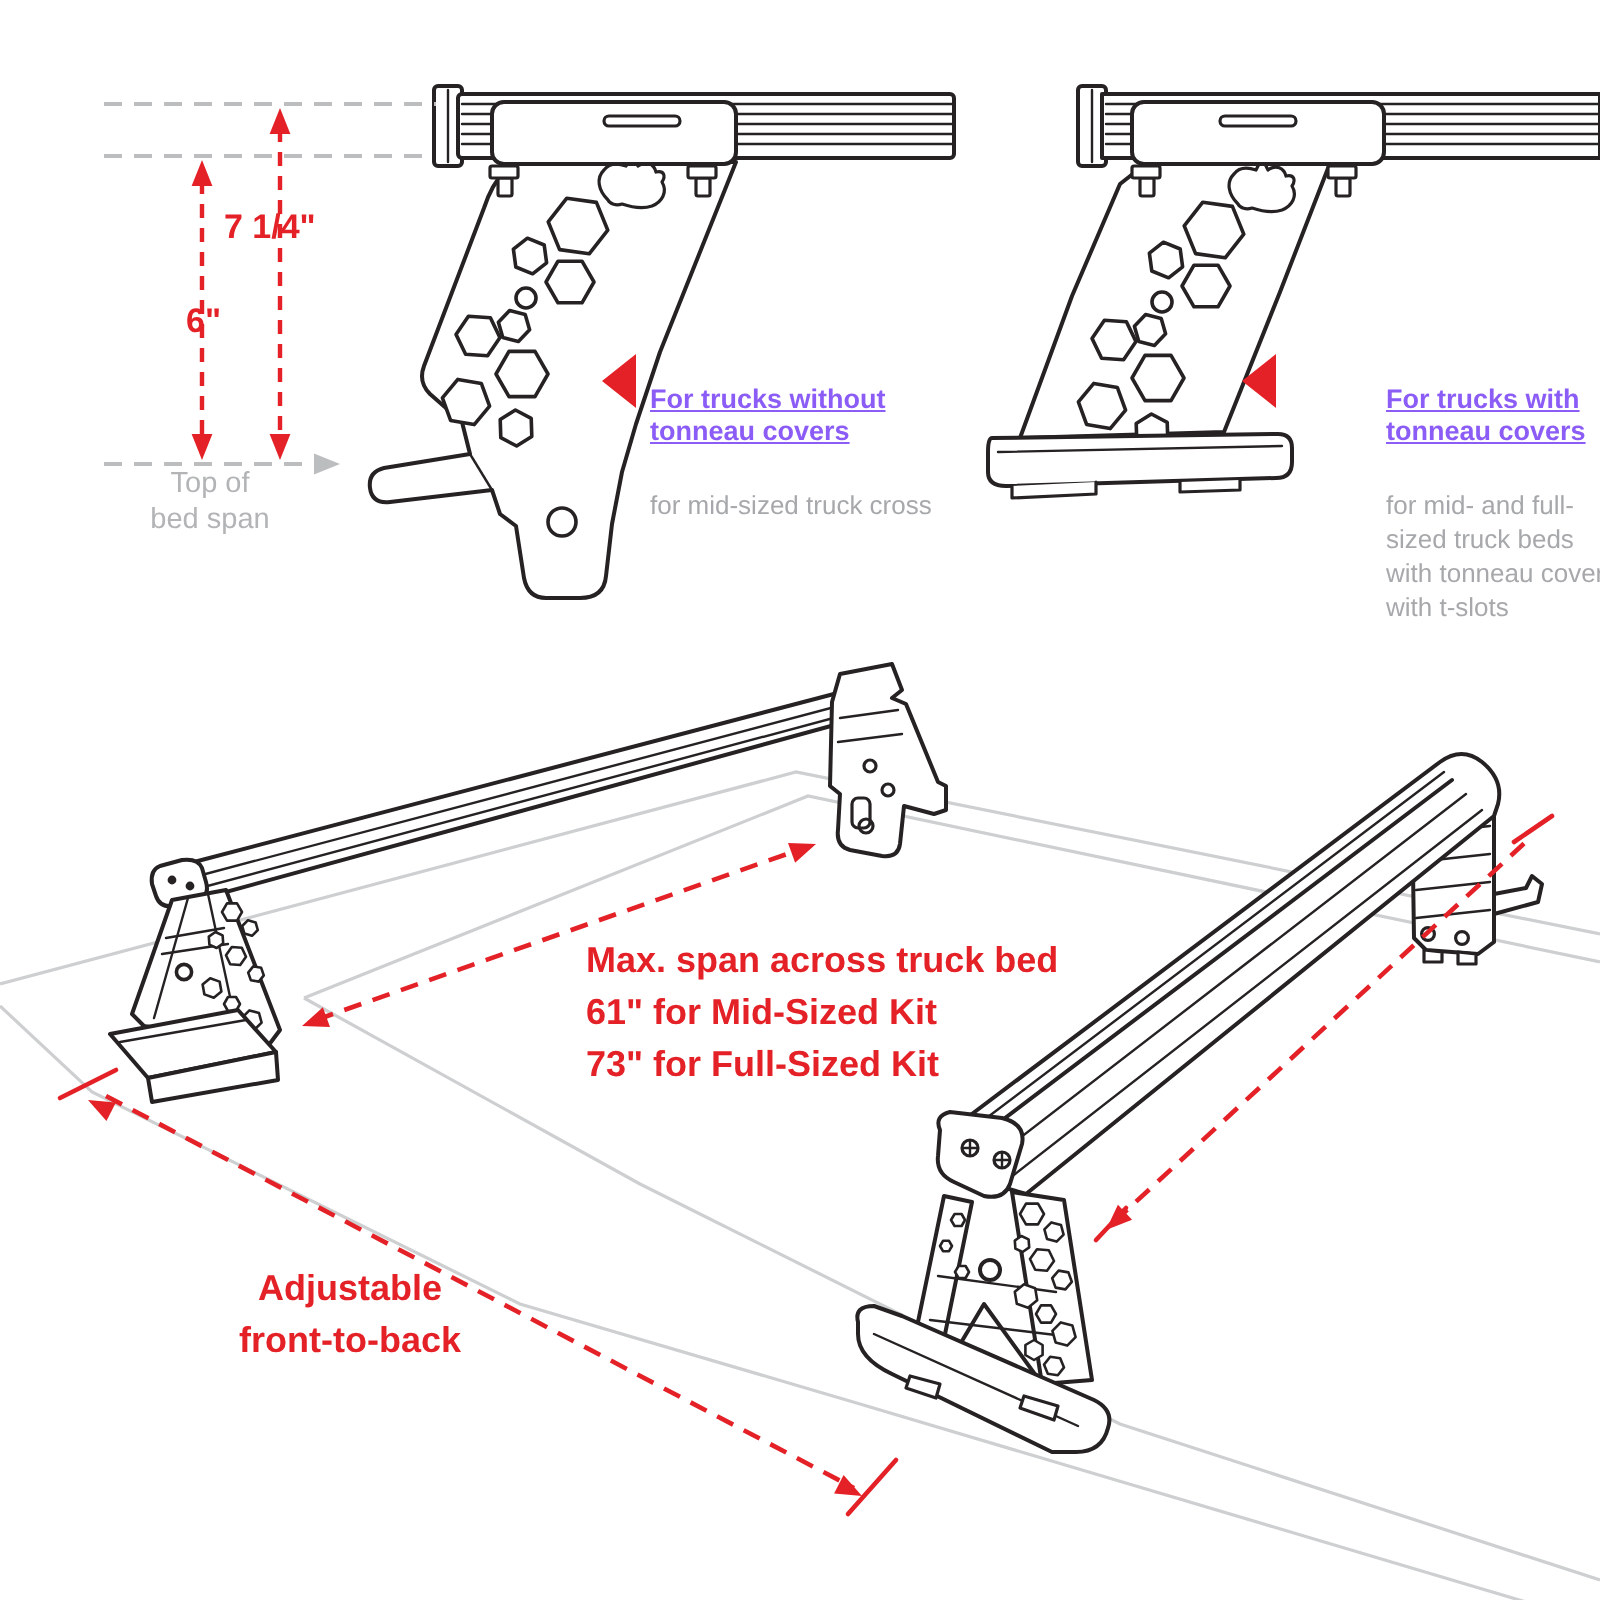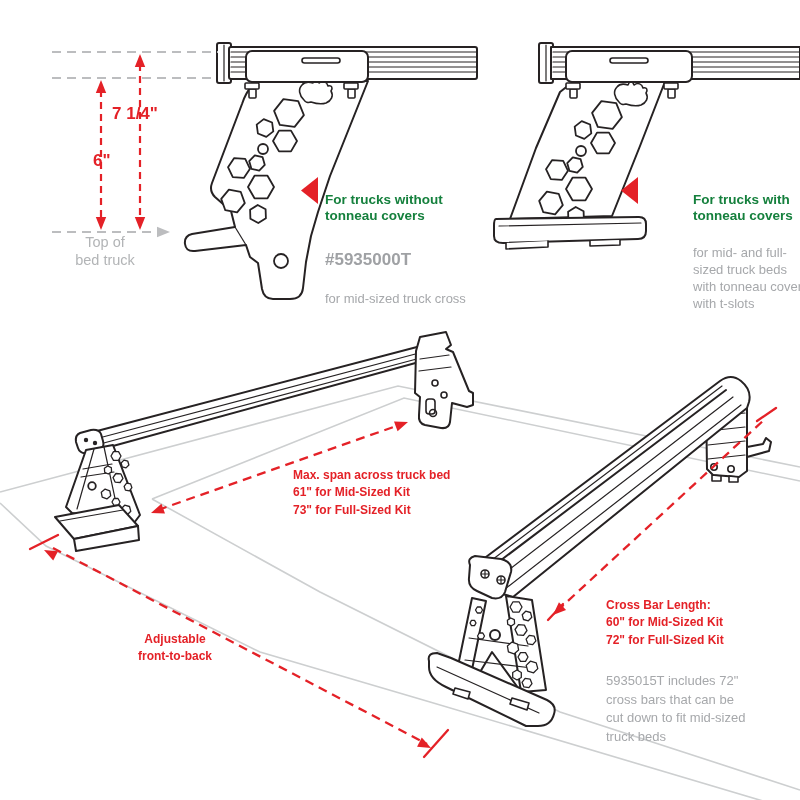--- a/index.html
+++ b/index.html
@@ -10,24 +10,24 @@
   .kf{stroke:#262223;stroke-width:2;fill:#ffffff;stroke-linejoin:round;stroke-linecap:round;}
   .thin{stroke-width:1.2;}
   .med{stroke-width:1.6;}
   .bed{stroke:#cdcfd0;stroke-width:1.6;fill:none;}
   .grayd{stroke:#bcbdbf;stroke-width:2;stroke-dasharray:9 6;fill:none;}
   .redd{stroke:#e42127;stroke-width:2.3;stroke-dasharray:9 6;fill:none;}
   .redd2{stroke:#e42127;stroke-width:2.2;stroke-dasharray:7 5;fill:none;}
   .reds{stroke:#e42127;stroke-width:2.3;fill:none;stroke-linecap:round;}
   .txt{position:absolute;white-space:pre-line;}
   .dim{color:#e42127;font-size:17px;font-weight:700;}
-  .title{color:#15803d;font-size:13.5px;font-weight:700;line-height:1.18;}
+  .title{color:#8b5cf6;font-size:13.5px;font-weight:700;line-height:1.18;text-decoration:underline;}
   .pn{color:#9fa1a4;font-size:17px;font-weight:700;margin-top:8px;}
   .desc{color:#a6a8ab;font-size:13px;line-height:1.32;margin-top:2px;}
-  .ann{color:#e42127;font-size:12px;font-weight:700;line-height:1.45;}
+  .ann{color:#e42127;font-size:18px;font-weight:700;line-height:1.45;}
   .note{color:#a6a8ab;font-size:13px;line-height:1.42;margin-top:5px;}
   .bedrail{color:#b2b4b6;font-size:14.5px;line-height:1.25;text-align:center;}
   .ctr{text-align:center;}
 </style>
 </head>
 <body>
 
 <div class="canvas">
 
 <svg id="art" width="800" height="800" viewBox="0 0 800 800">
@@ -246,47 +246,37 @@
         <polygon points="0,0 -13,-5.2 -13,5.2" transform="translate(431,748) rotate(27)" fill="#e42127"></polygon>
         <polygon points="0,0 -13,-5.2 -13,5.2" transform="translate(170,232) rotate(0)" fill="#bcbdbf"></polygon>
         <polygon points="318,177 301,190.5 318,204" fill="#e42127"></polygon>
         <polygon points="638,177 621,190.5 638,204" fill="#e42127"></polygon>
       </g>
 </svg>
 
   <div class="txt dim" style="left:112px;top:104px;">7 1/4"</div>
   <div class="txt dim" style="left:93px;top:151px;">6"</div>
   <div class="txt bedrail" style="left:52px;top:233px;width:106px;">Top of
-bed truck</div>
+bed span</div>
 
   <div class="txt" style="left:325px;top:174px;width:165px;">
     <div class="title">For trucks without
 tonneau covers</div>
-    <div class="pn">#5935000T</div>
     <div class="desc">for mid-sized truck cross</div>
   </div>
 
   <div class="txt" style="left:649px;top:174px;width:150px;margin-left:44px;">
     <div class="title">For trucks with
 tonneau covers</div>
     <div class="desc">for mid- and full-
 sized truck beds
 with tonneau covers
 with t-slots</div>
   </div>
 
   <div class="txt ann" style="left:293px;top:467px;">Max. span across truck bed
 61" for Mid-Sized Kit
 73" for Full-Sized Kit</div>
 
-  <div class="txt" style="left:606px;top:579px;width:180px;">
-    <div class="ann">Cross Bar Length:
-60" for Mid-Sized Kit
-72" for Full-Sized Kit</div>
-    <div class="note">5935015T includes 72"
-cross bars that can be
-cut down to fit mid-sized
-truck beds</div>
-  </div>
 
   <div class="txt ann ctr" style="left:96px;top:631px;width:158px;text-align:center;">Adjustable
 front-to-back</div>
 </div>
 
 </body></html>

